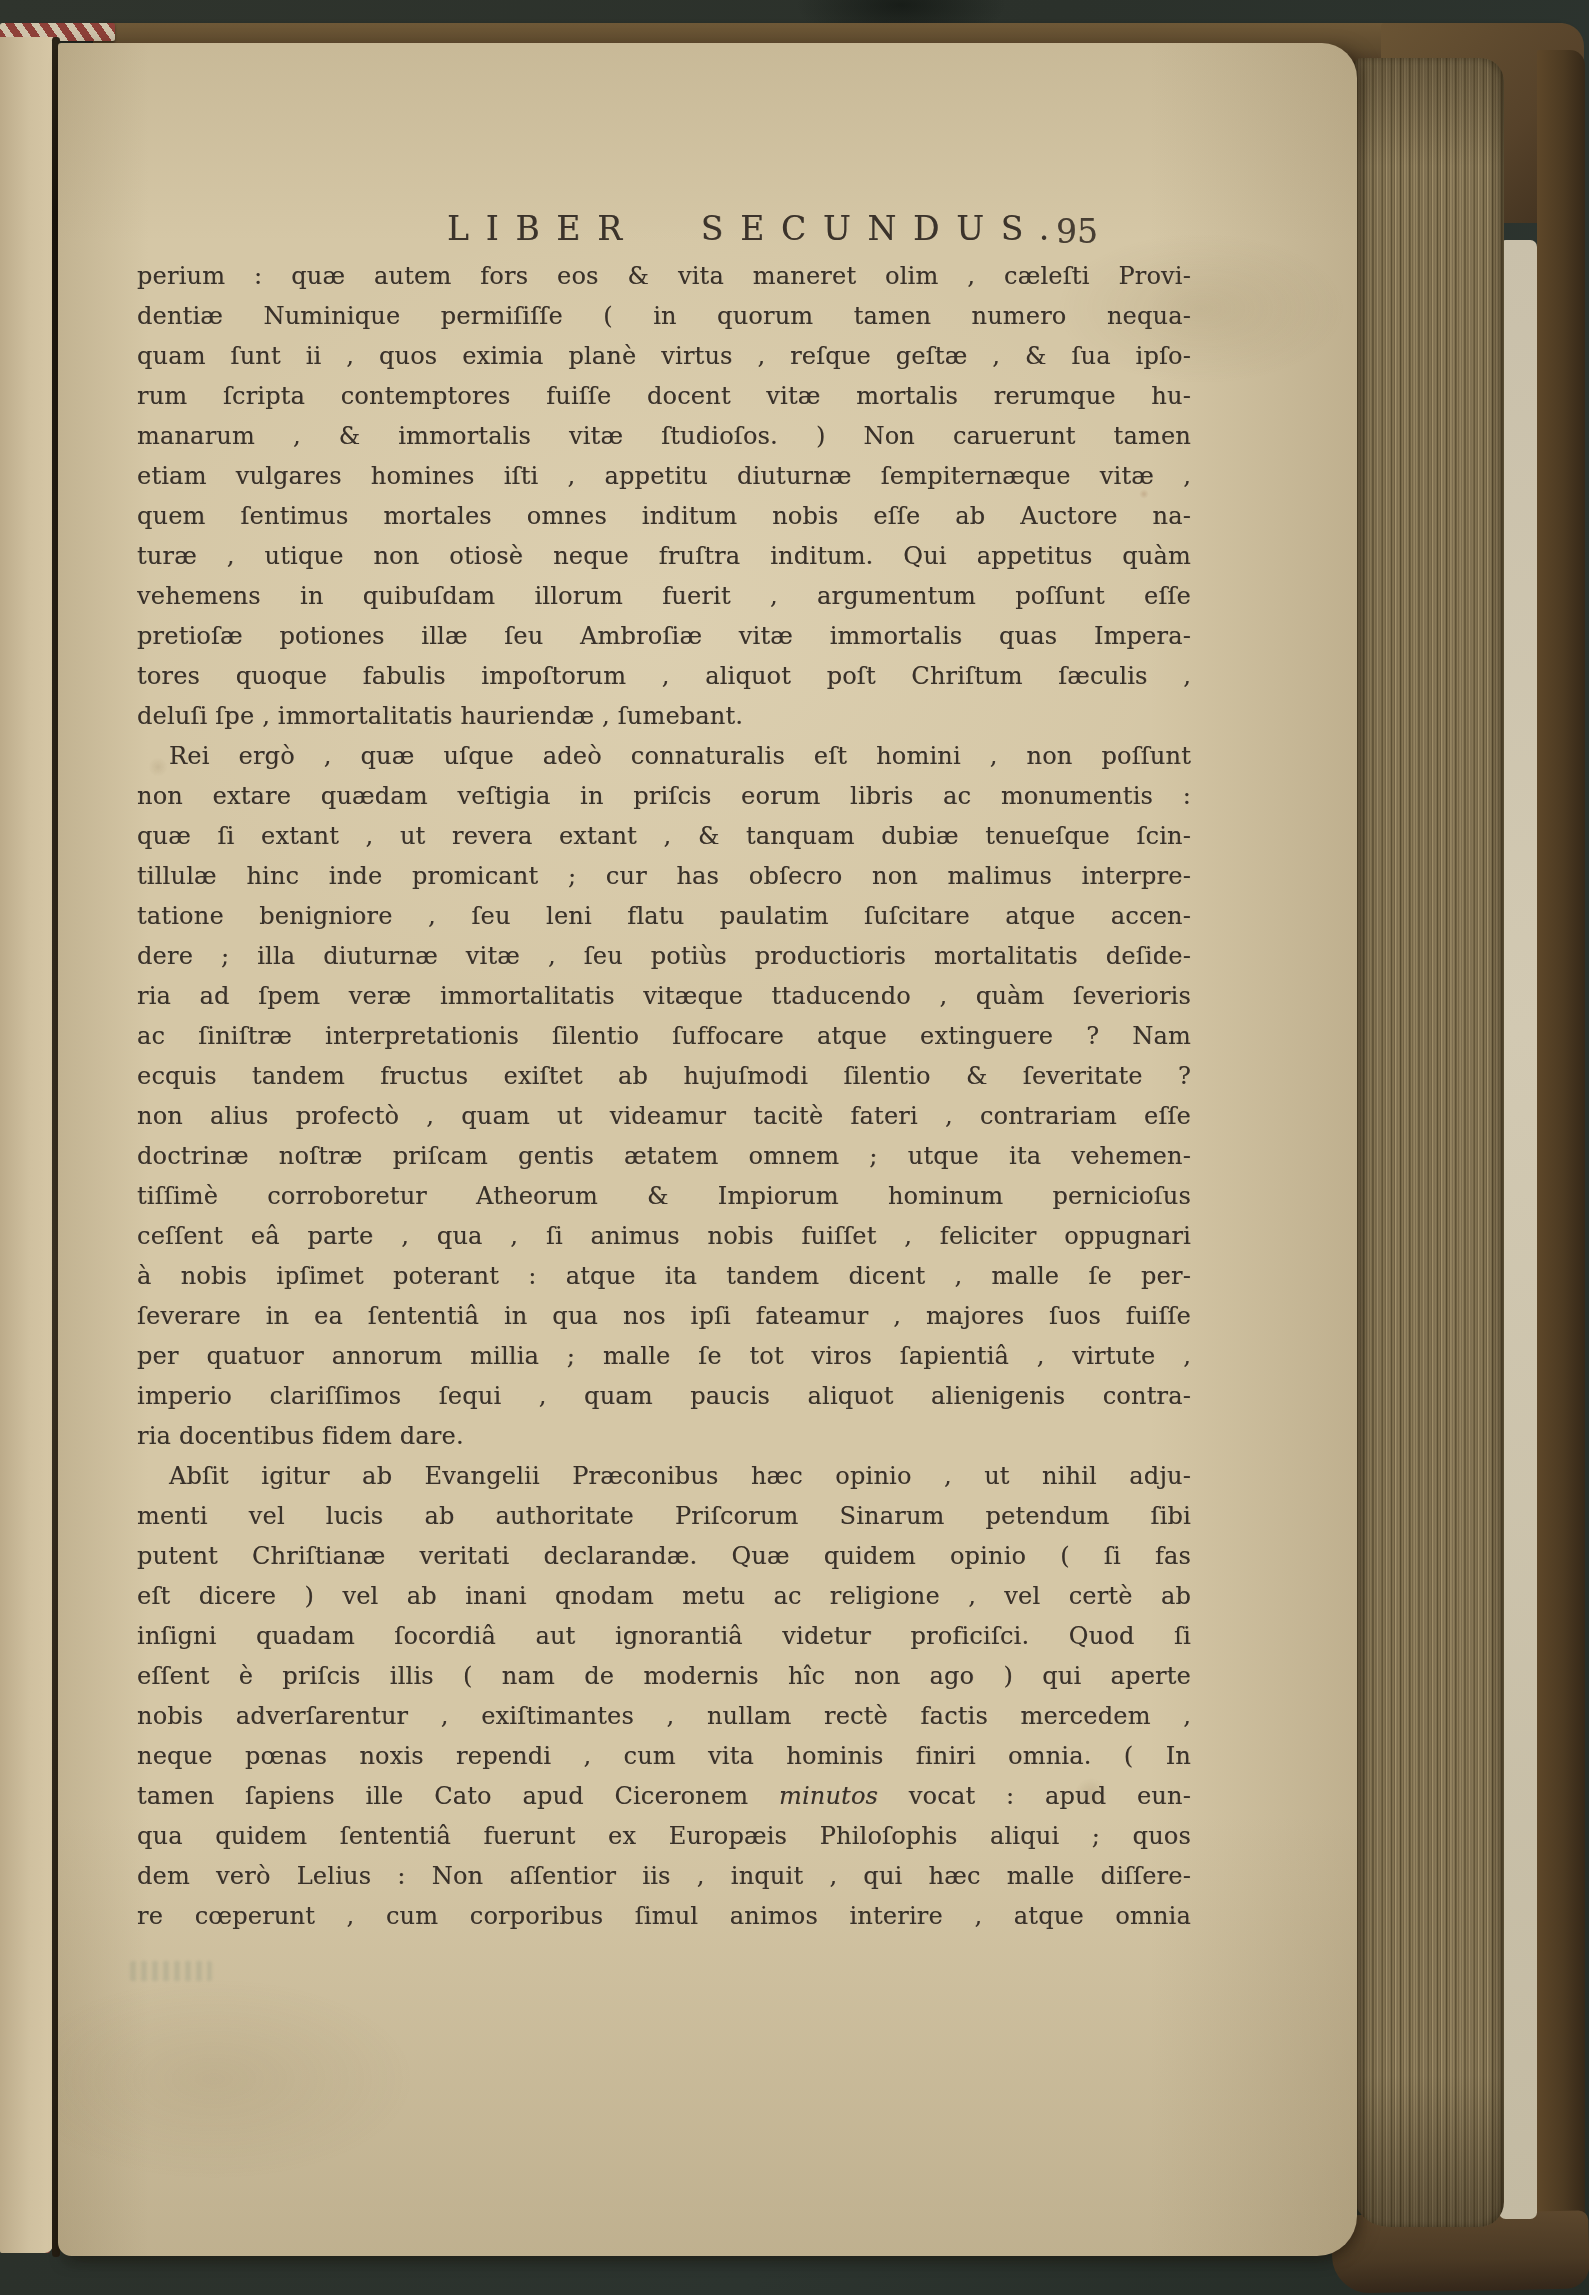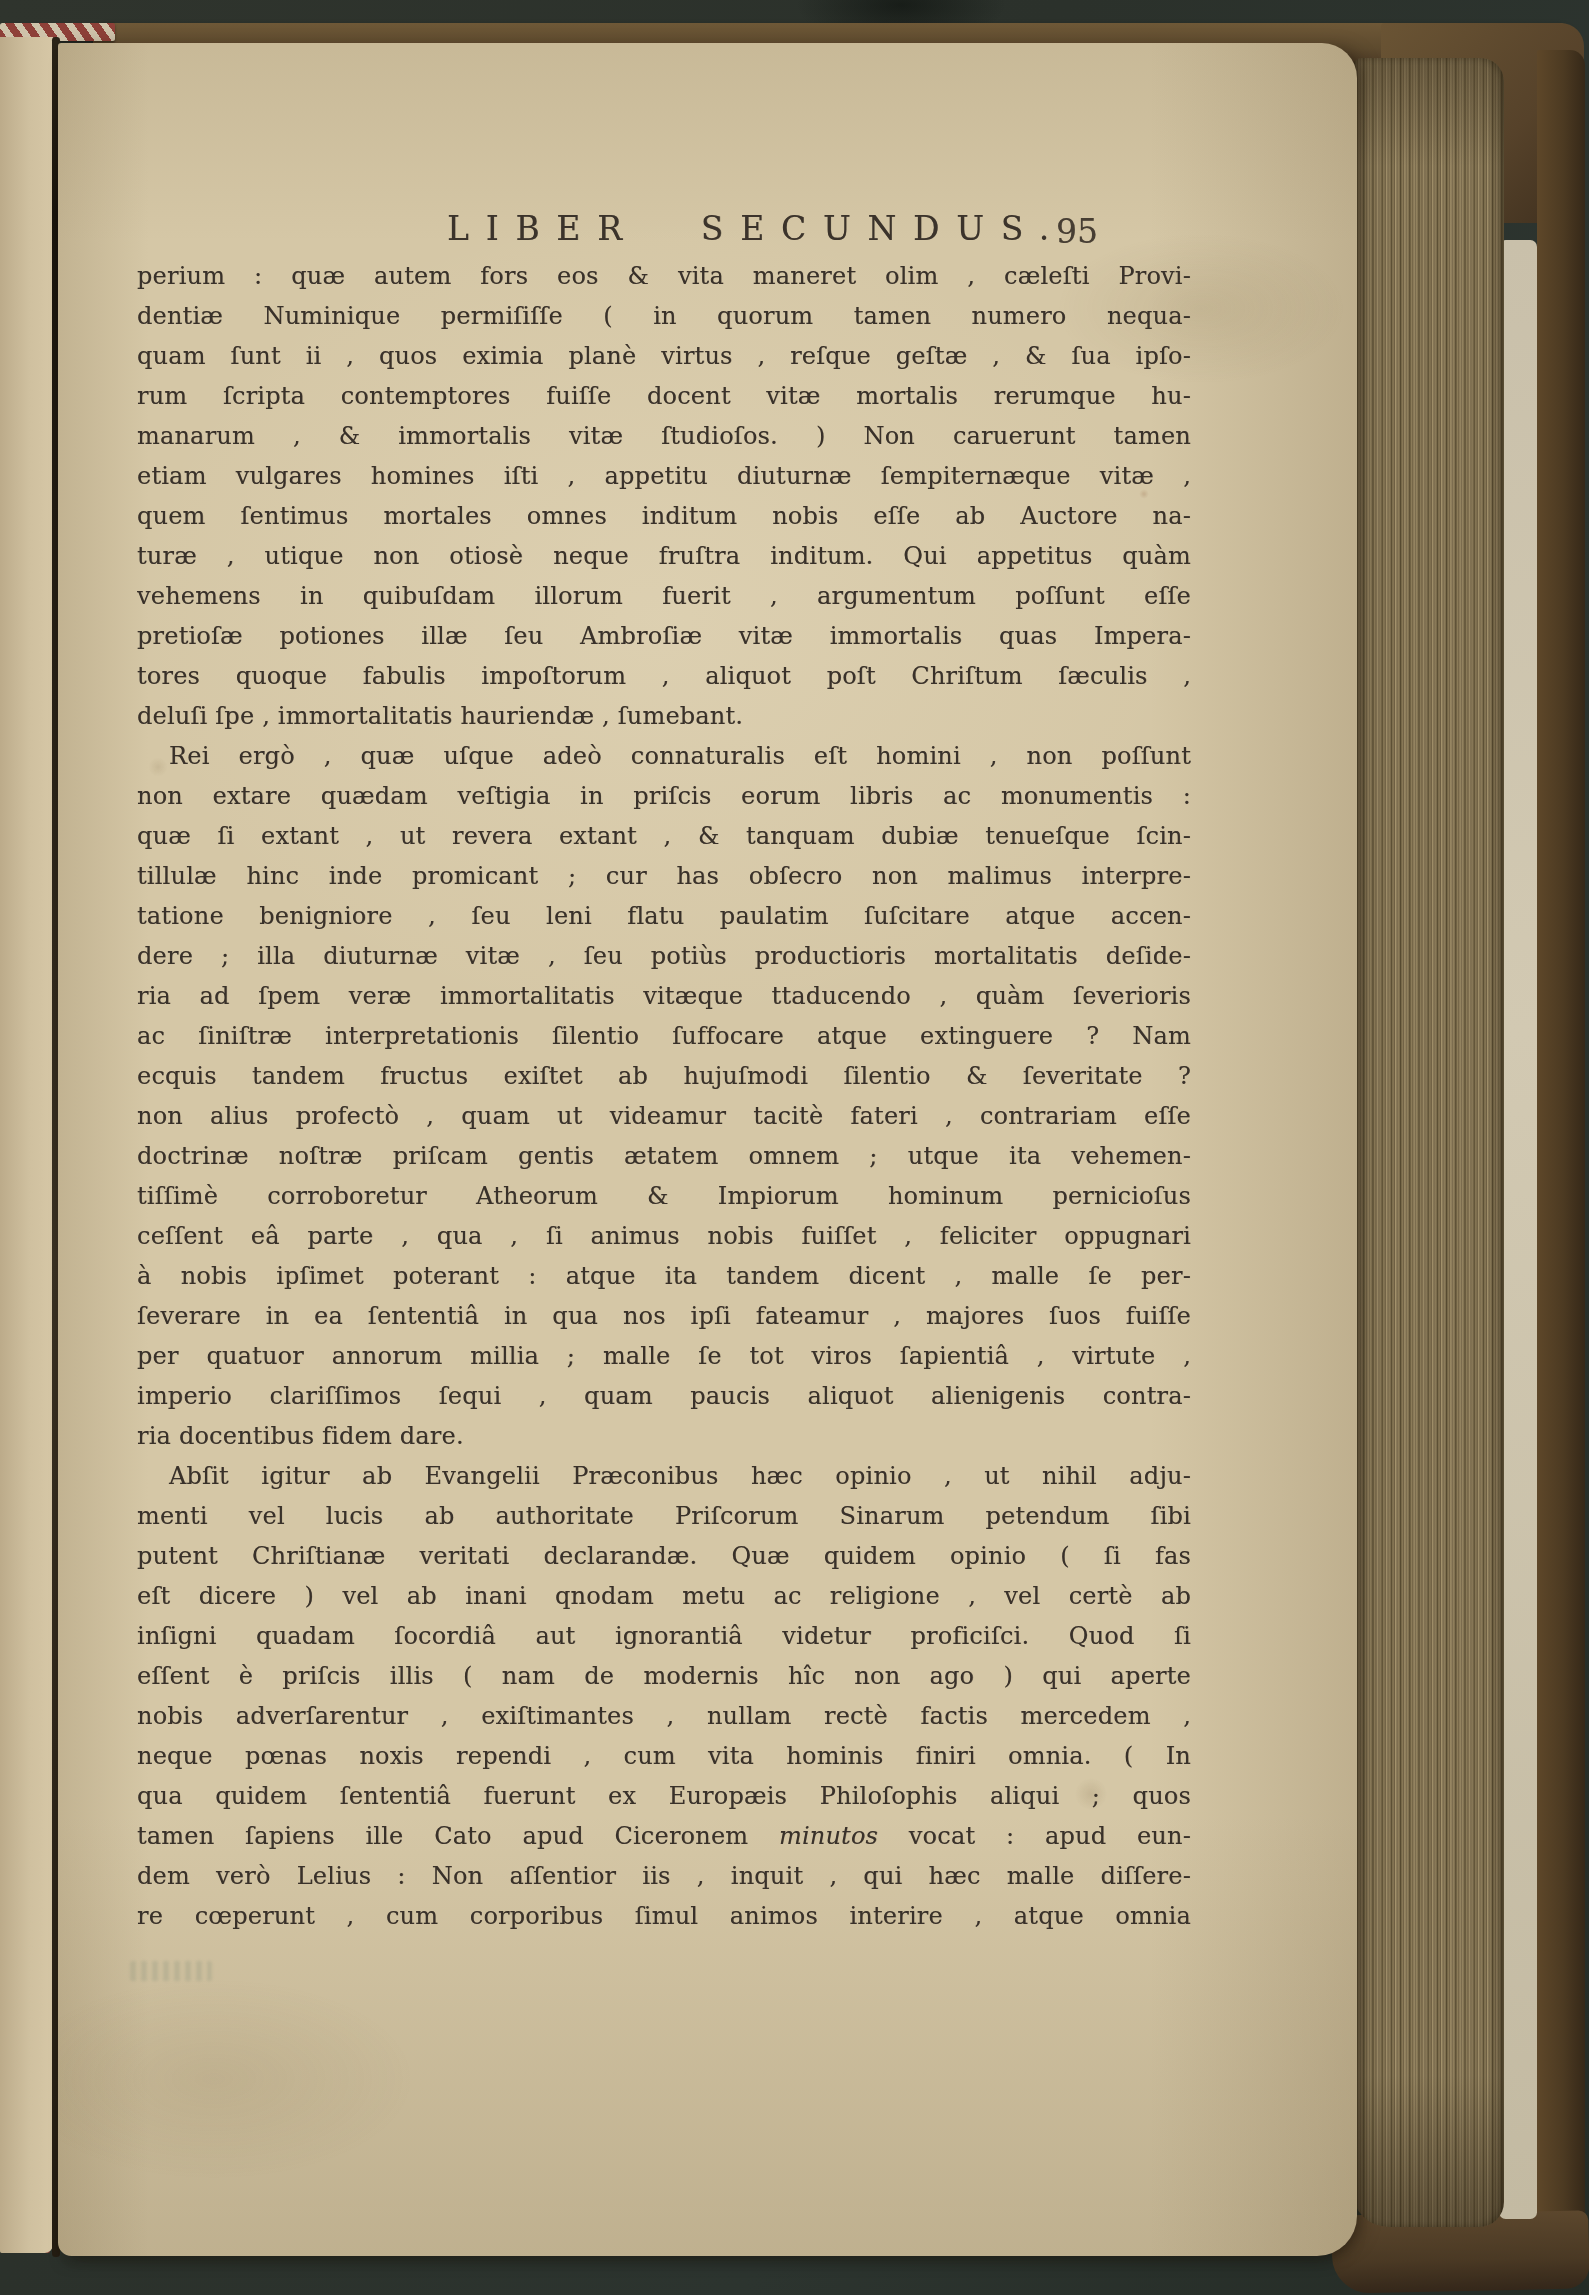--- a/index.html
+++ b/index.html
@@ -180,21 +180,21 @@
           <div class="line">imperio clariſſimos ſequi , quam paucis aliquot alienigenis contra-</div>
           <div class="line endline">ria docentibus fidem dare.</div>
           <div class="line indent">Abſit igitur ab Evangelii Præconibus hæc opinio , ut nihil adju-</div>
           <div class="line">menti vel lucis ab authoritate Priſcorum Sinarum petendum ſibi</div>
           <div class="line">putent Chriſtianæ veritati declarandæ. Quæ quidem opinio ( ſi fas</div>
           <div class="line">eſt dicere ) vel ab inani qnodam metu ac religione , vel certè ab</div>
           <div class="line">inſigni quadam ſocordiâ aut ignorantiâ videtur proficiſci. Quod ſi</div>
           <div class="line">eſſent è priſcis illis ( nam de modernis hîc non ago ) qui aperte</div>
           <div class="line">nobis adverſarentur , exiſtimantes , nullam rectè factis mercedem ,</div>
           <div class="line">neque pœnas noxis rependi , cum vita hominis finiri omnia. ( In</div>
+          <div class="line"><span>tamen ſapiens ille Cato apud Ciceronem </span><em>minutos</em><span> vocat : apud eun-</span></div>
           <div class="line">qua quidem ſententiâ fuerunt ex Europæis Philoſophis aliqui ; quos</div>
-          <div class="line"><span>tamen ſapiens ille Cato apud Ciceronem </span><em>minutos</em><span> vocat : apud eun-</span></div>
           <div class="line">dem verò Lelius : Non aſſentior iis , inquit , qui hæc malle diſſere-</div>
           <div class="line">re cœperunt , cum corporibus ſimul animos interire , atque omnia</div>
         </div>
     </div>
   </div>
 </div>
 
 
 </body></html>

